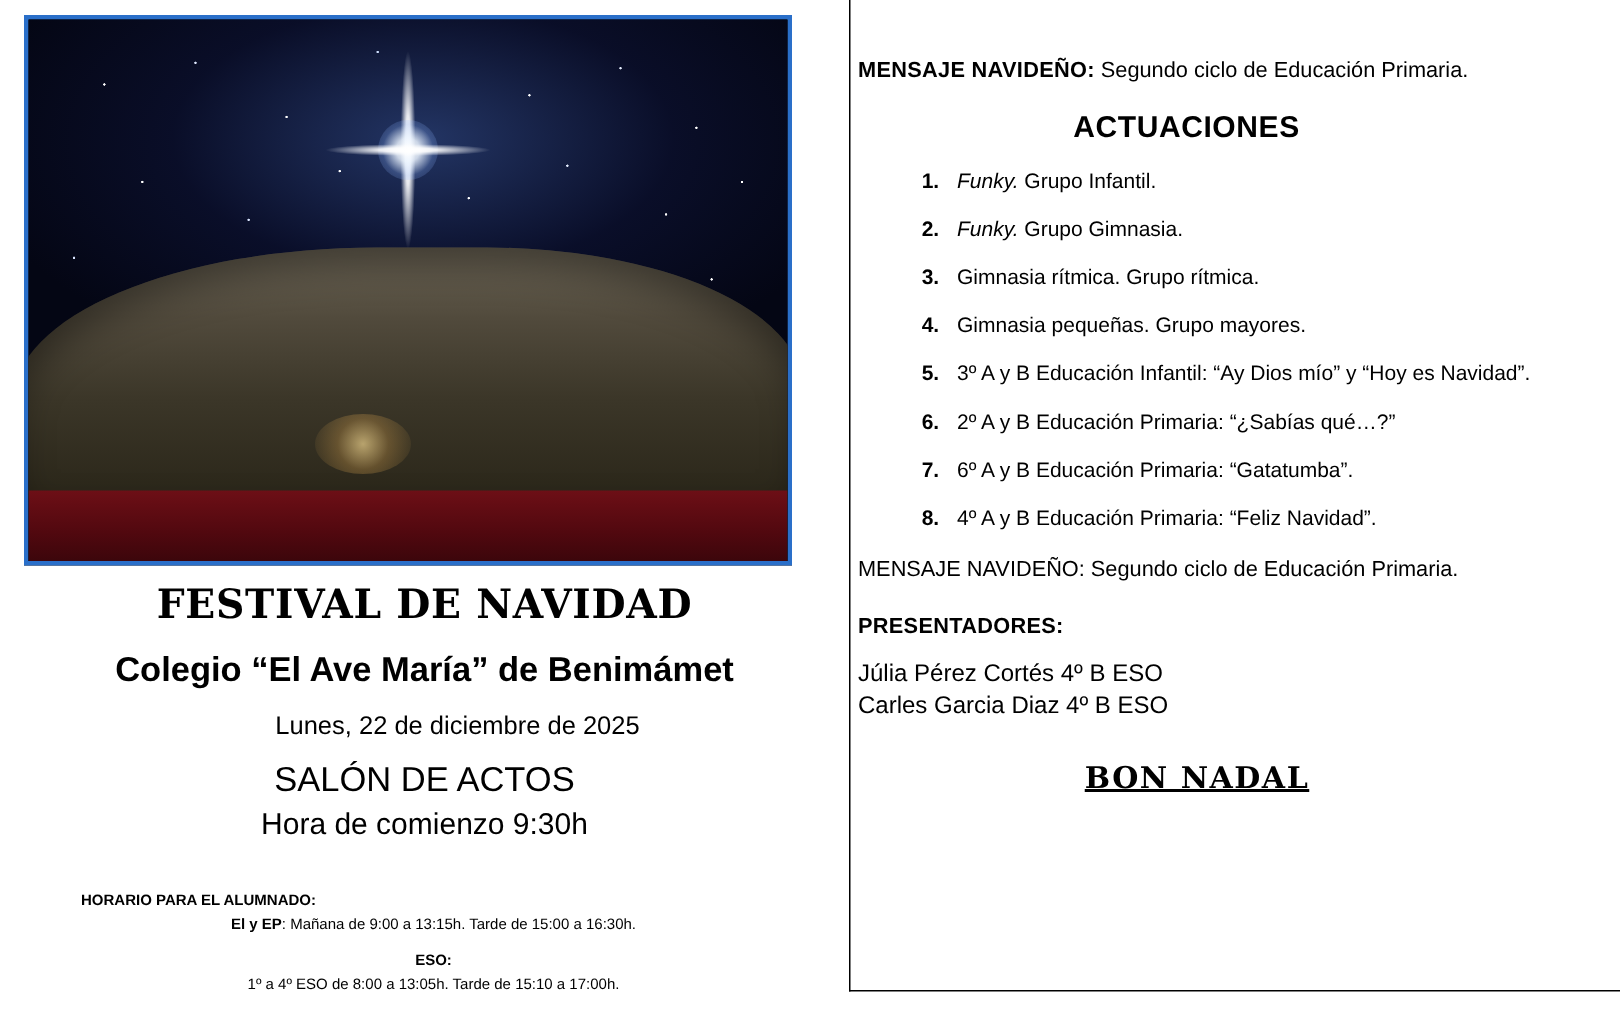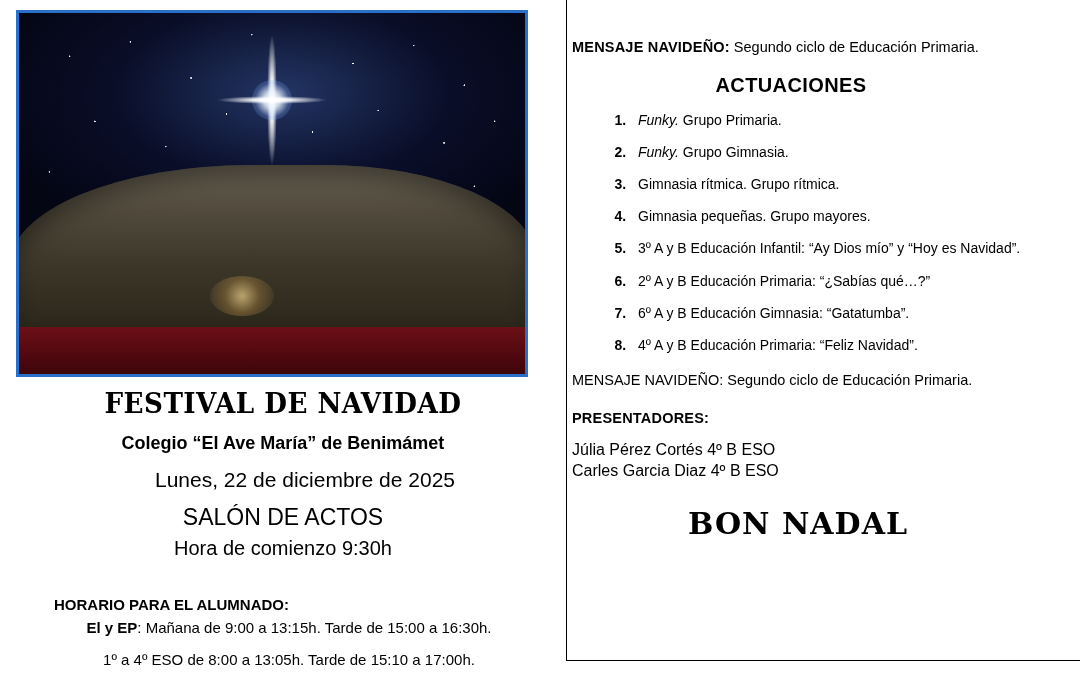--- a/index.html
+++ b/index.html
@@ -176,44 +176,44 @@
   .festival-title {
     font-family: "DejaVu Serif", serif;
     font-weight: bold;
     font-size: 27px;
     letter-spacing: 0.5px;
     color: #000;
     margin: 0 0 14px 0;
     transform: scaleX(0.97);
   }
   .school-line {
-    font-size: 18px;
+    font-size: 23px;
     font-weight: bold;
     margin: 0 0 14px 0;
   }
   .date-line {
-    font-size: 21px;
+    font-size: 17px;
     margin: 0 0 12px 0;
     padding-left: 44px;
   }
   .venue-line {
     font-size: 23px;
     margin: 0 0 6px 0;
   }
   .start-line {
     font-size: 20px;
     margin: 0 0 12px 0;
   }
 
   .schedule {
     position: absolute;
     left: 54px;
     top: 594px;
     width: 470px;
-    font-size: 15px;
+    font-size: 10px;
     line-height: 1.45;
   }
   .schedule .sched-head {
     font-weight: bold;
     text-align: left;
     margin-bottom: 1px;
   }
   .schedule .sched-row {
     text-align: center;
     margin-bottom: 10px;
@@ -301,23 +301,24 @@
     text-align: left;
     font-size: 16px;
     line-height: 1.3;
     margin: 14px 0 24px 0;
     padding-right: 36px;
   }
   .bon-nadal {
     text-align: center;
     font-family: "DejaVu Serif", serif;
     font-weight: bold;
-    font-size: 30px;
+    font-size: 20px;
     letter-spacing: 1px;
     padding-right: 26px;
+    text-decoration: underline;
   }
 </style>
 </head>
 <body>
 
 <div class="page">
 
   <div class="left-panel">
 
     <div class="poster-frame">
@@ -339,44 +340,45 @@
       <div class="festival-title">FESTIVAL DE NAVIDAD</div>
       <div class="school-line">Colegio “El Ave María” de Benimámet</div>
       <div class="date-line">Lunes, 22 de diciembre de 2025</div>
       <div class="venue-line">SALÓN DE ACTOS</div>
       <div class="start-line">Hora de comienzo 9:30h</div>
     </div>
 
     <div class="schedule">
       <div class="sched-head">HORARIO PARA EL ALUMNADO:</div>
       <div class="sched-row"><b>El y EP</b><span>: Mañana de 9:00 a 13:15h. Tarde de 15:00 a 16:30h.</span></div>
+      <div class="sched-head2"><span>ESO</span><span>:</span></div>
       <div class="sched-row2">1º a 4º ESO de 8:00 a 13:05h. Tarde de 15:10 a 17:00h.</div>
     </div>
 
   </div>
 
   <div class="divider"></div>
   <div class="bottom-rule"></div>
 
   <div class="right-panel">
 
     <p class="msg-line">
       <span class="lbl">MENSAJE NAVIDEÑO:</span><span> Segundo ciclo de Educación Primaria.</span>
     </p>
 
     <div class="actuaciones">ACTUACIONES</div>
 
     <ol class="acts">
-      <li><i>Funky.</i><span> Grupo Primaria.</span></li>
+      <li><i>Funky.</i><span> Grupo Infantil.</span></li>
       <li><i>Funky.</i><span> Grupo Gimnasia.</span></li>
       <li><i></i><span>Gimnasia rítmica. Grupo rítmica.</span></li>
       <li><i></i><span>Gimnasia pequeñas. Grupo mayores.</span></li>
       <li><i></i><span>3º A y B Educación Infantil: “Ay Dios mío” y “Hoy es Navidad”.</span></li>
       <li><i></i><span>2º A y B Educación Primaria: “¿Sabías qué…?”</span></li>
-      <li><i></i><span>6º A y B Educación Gimnasia: “Gatatumba”.</span></li>
+      <li><i></i><span>6º A y B Educación Primaria: “Gatatumba”.</span></li>
       <li><i></i><span>4º A y B Educación Primaria: “Feliz Navidad”.</span></li>
     </ol>
 
     <p class="msg-line2">
       <span class="lbl">MENSAJE NAVIDEÑO:</span><span> Segundo ciclo de Educación Primaria.</span>
     </p>
 
     <div class="presentadores-label">PRESENTADORES:</div>
     <div class="presenters">
       <div>Júlia Pérez Cortés 4º B ESO</div>

